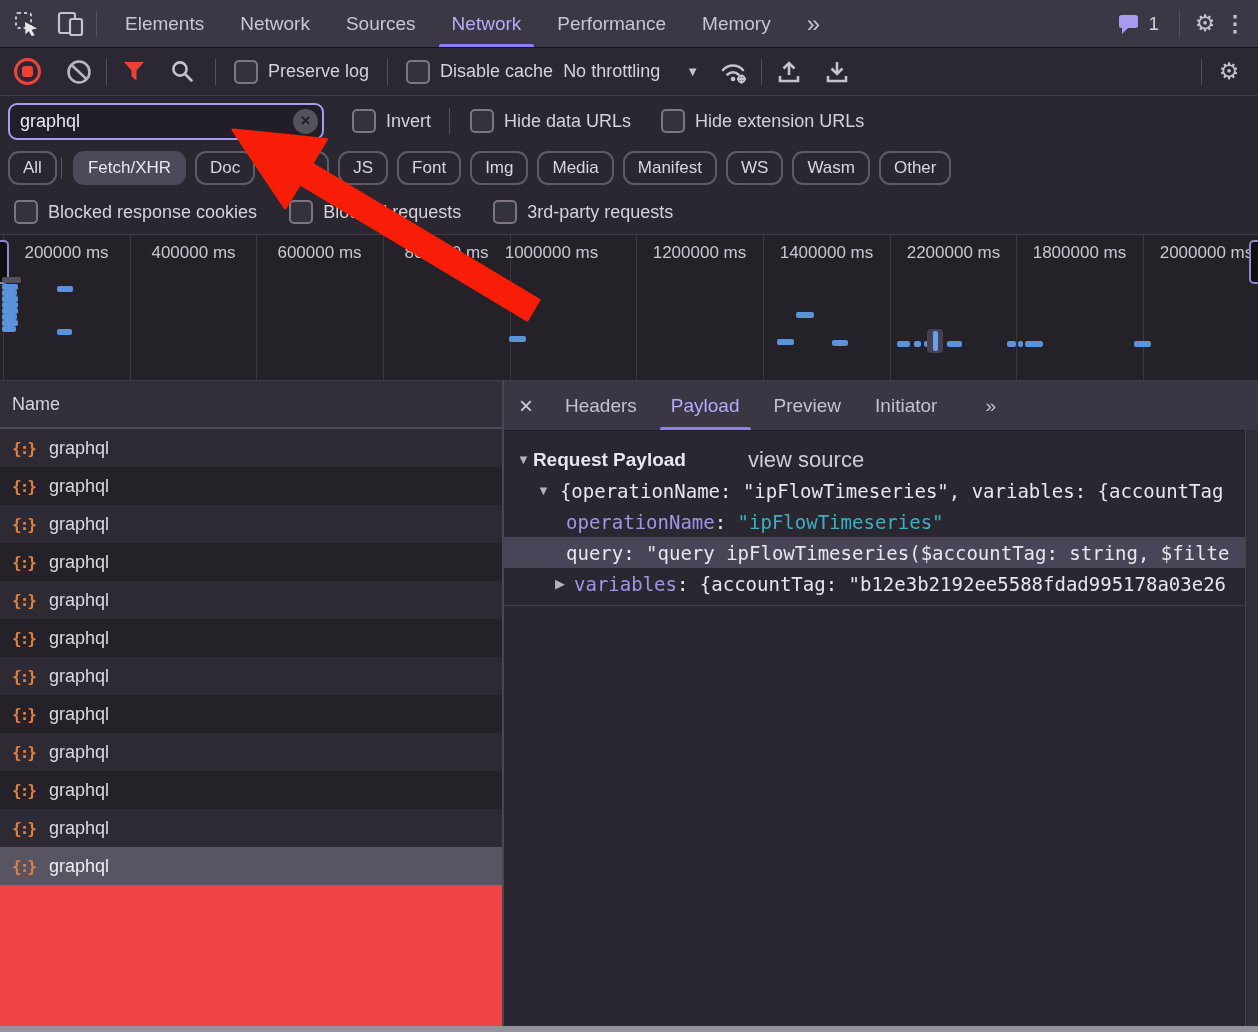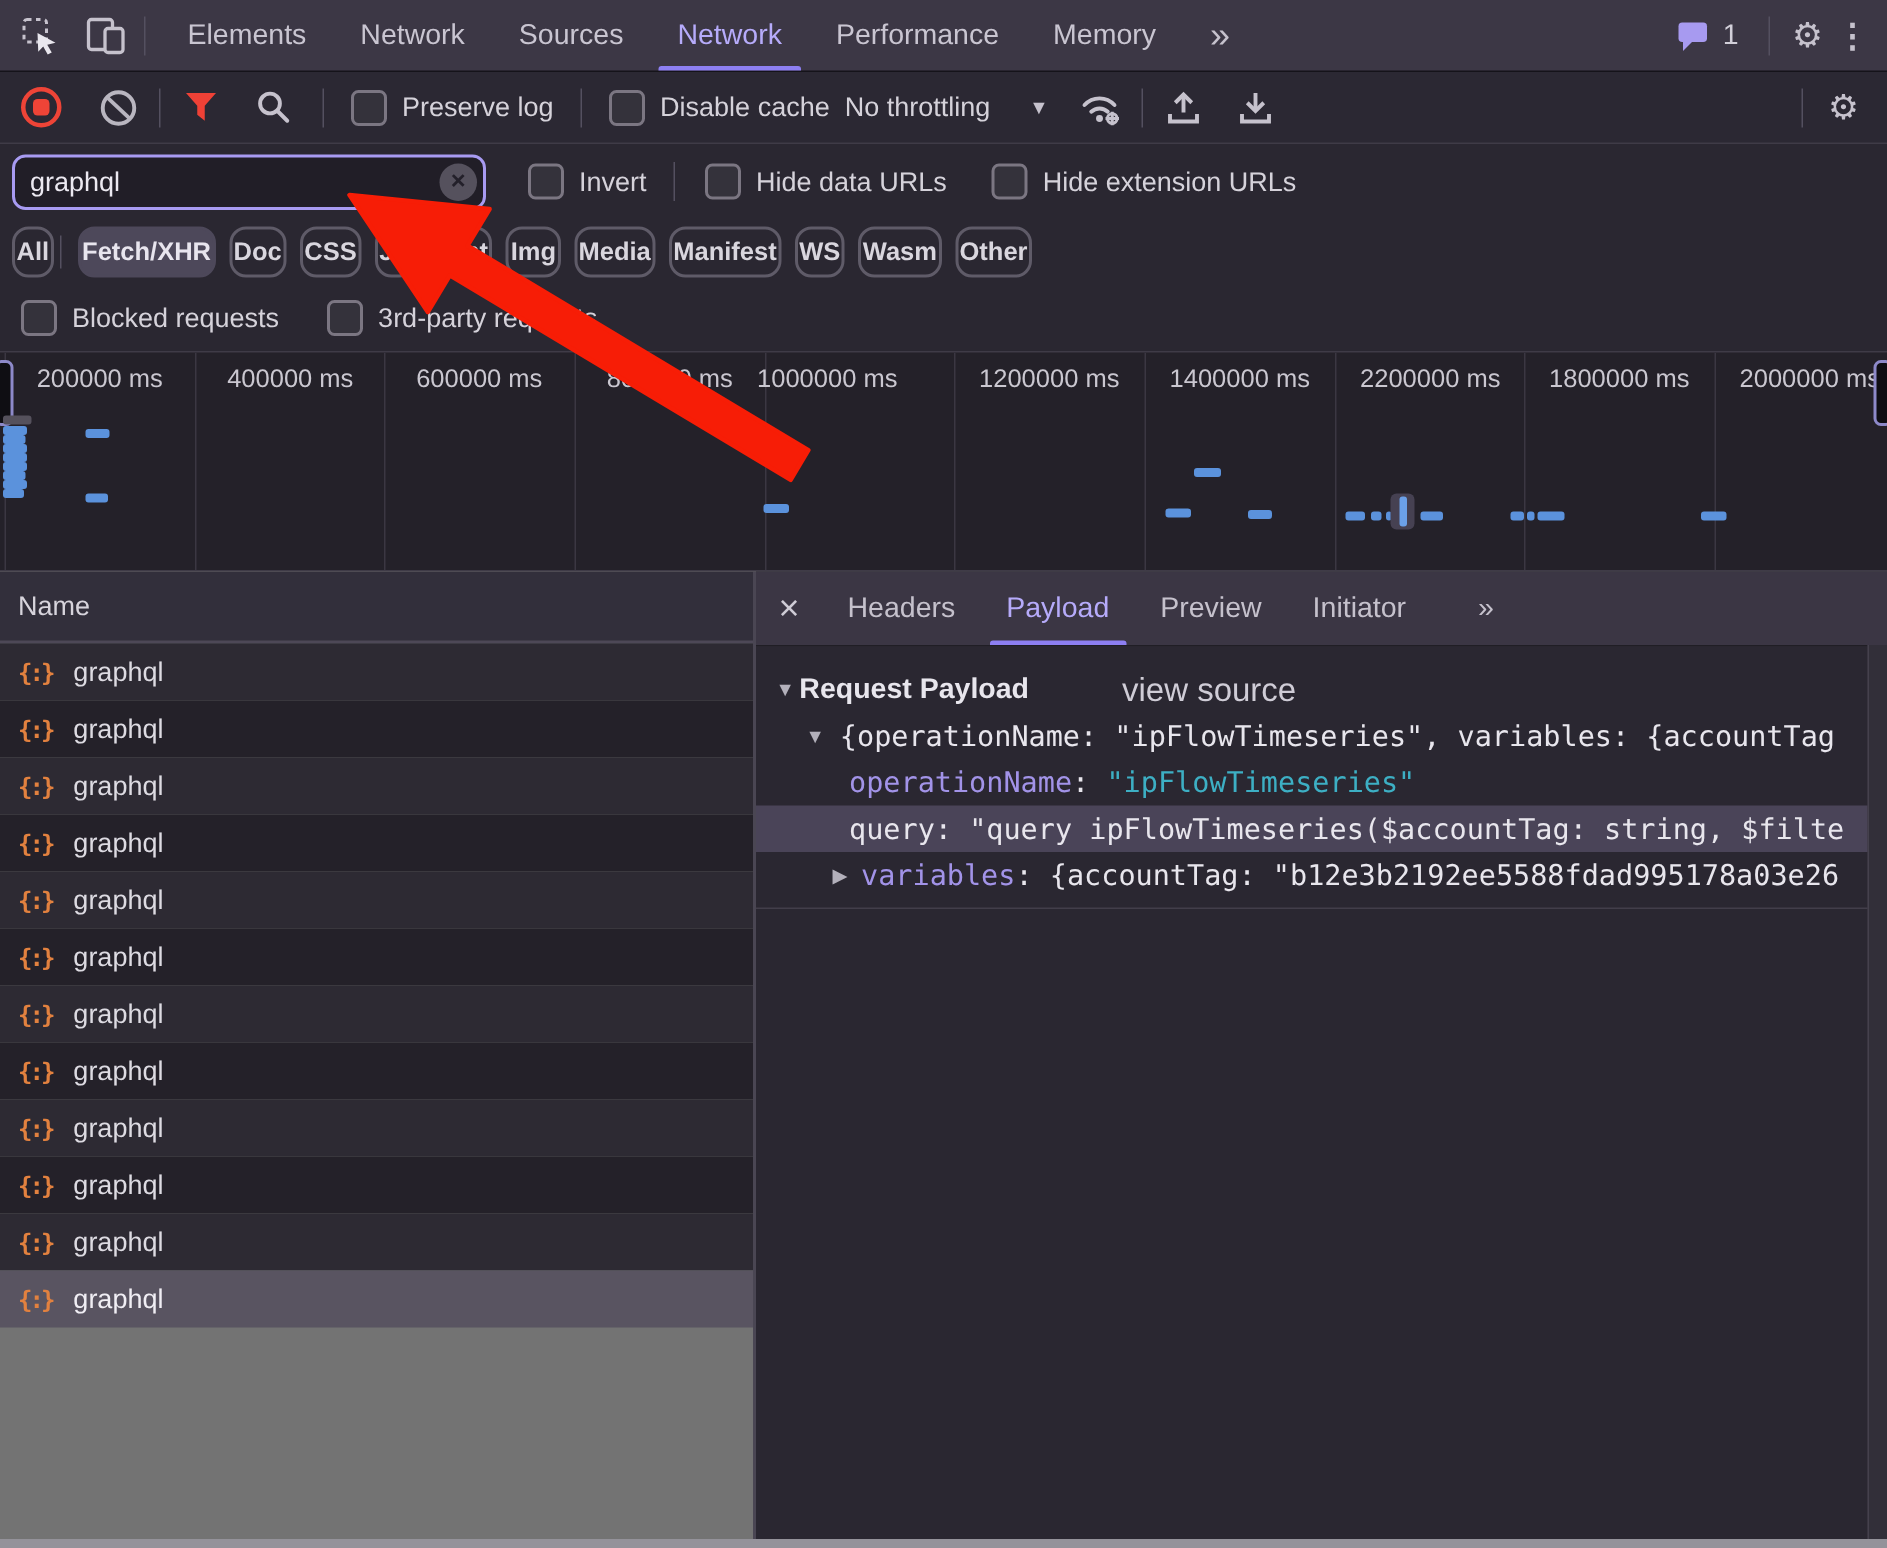--- a/index.html
+++ b/index.html
@@ -42,21 +42,21 @@
              display:flex;align-items:center;}
   .filter-input-wrap{position:relative;margin-left:8px;flex:none;}
   .filter-input{width:268px;height:33px;background:#211e27;border:2px solid #a89bf2;border-radius:9px;
         color:#ece9f1;font-size:18px;font-family:"Liberation Sans",sans-serif;padding:0 34px 0 10px;outline:none;}
   .clear-btn{position:absolute;right:6px;top:6px;width:25px;height:25px;border-radius:50%;
         background:#55515d;color:#23202a;font-size:17px;font-weight:700;
         display:flex;align-items:center;justify-content:center;}
 
   
   .chiprow{position:absolute;left:0;top:147px;width:1258px;height:42px;display:flex;align-items:center;}
-  .chip{padding:5px 1px;border:2px solid #5f5b68;border-radius:11px;font-size:17px;font-weight:700;
+  .chip{padding:5px 13px;border:2px solid #5f5b68;border-radius:11px;font-size:17px;font-weight:400;
         color:#d9d6de;margin-left:9px;flex:none;}
   .chip.active{background:#4d485a;border-color:#4d485a;color:#e8e5ee;}
   .chiprow .vdiv{height:22px;margin:0 2px 0 4px;}
 
   
   .checkrow{position:absolute;left:0;top:191px;width:1258px;height:42px;display:flex;align-items:center;}
   .checkrow .check-label{margin-left:14px;margin-right:18px;}
 
   
   .timeline{position:absolute;left:0;top:234px;width:1258px;height:145px;background:#242129;
@@ -64,21 +64,21 @@
   .tl-col{position:absolute;top:0;bottom:0;width:1px;background:#3b3742;}
   .tl-label{position:absolute;top:8px;width:127px;text-align:center;font-size:17px;color:#cac7d0;white-space:nowrap;}
   .bar{position:absolute;height:6px;border-radius:2px;background:#5b92dc;}
   .bar.gray{background:#55515c;}
   .bar.pill{background:#464152;border-radius:4px;}
   .bar.tick{background:#6ba0e8;border-radius:2px;}
   .tl-handle{position:absolute;width:9px;height:40px;border:2px solid #8d89c9;border-radius:5px;
              background:#0f0e13;top:5px;}
 
   
-  .main{position:absolute;left:0;top:381px;width:1258px;bottom:6px;background:#737373;}
+  .main{position:absolute;left:0;top:381px;width:1258px;bottom:6px;background:#ef4444;}
   .left-panel{position:absolute;left:0;top:0;width:502px;bottom:0;border-right:2px solid #4a4653;overflow:hidden;}
   .name-header{height:46px;background:#322f3b;border-bottom:2px solid #4d4857;
                display:flex;align-items:center;padding-left:12px;font-size:18px;color:#d7d4dc;}
   .req-row{height:38px;display:flex;align-items:center;padding-left:12px;font-size:18px;color:#dddbe2;}
   .req-row:nth-child(odd){background:#2d2a33;}
   .req-row:nth-child(even){background:#242129;}
   .req-row.selected{background:#595461;color:#f0eef4;}
   .json-ico{font-family:"DejaVu Sans Mono",monospace;font-weight:700;font-size:16px;color:#e2813f;
             letter-spacing:-2px;margin-right:14px;flex:none;}
 
@@ -275,20 +275,24 @@
     <div class="chip"><span>Font</span></div>
     <div class="chip"><span>Img</span></div>
     <div class="chip"><span>Media</span></div>
     <div class="chip"><span>Manifest</span></div>
     <div class="chip"><span>WS</span></div>
     <div class="chip"><span>Wasm</span></div>
     <div class="chip"><span>Other</span></div>
   </div>
 
   <div class="checkrow">
+    <div class="check-label">
+      <span class="cb"></span>
+      <span>Blocked response cookies</span>
+    </div>
     <div class="check-label">
       <span class="cb"></span>
       <span>Blocked requests</span>
     </div>
     <div class="check-label">
       <span class="cb"></span>
       <span>3rd-party requests</span>
     </div>
   </div>
 

